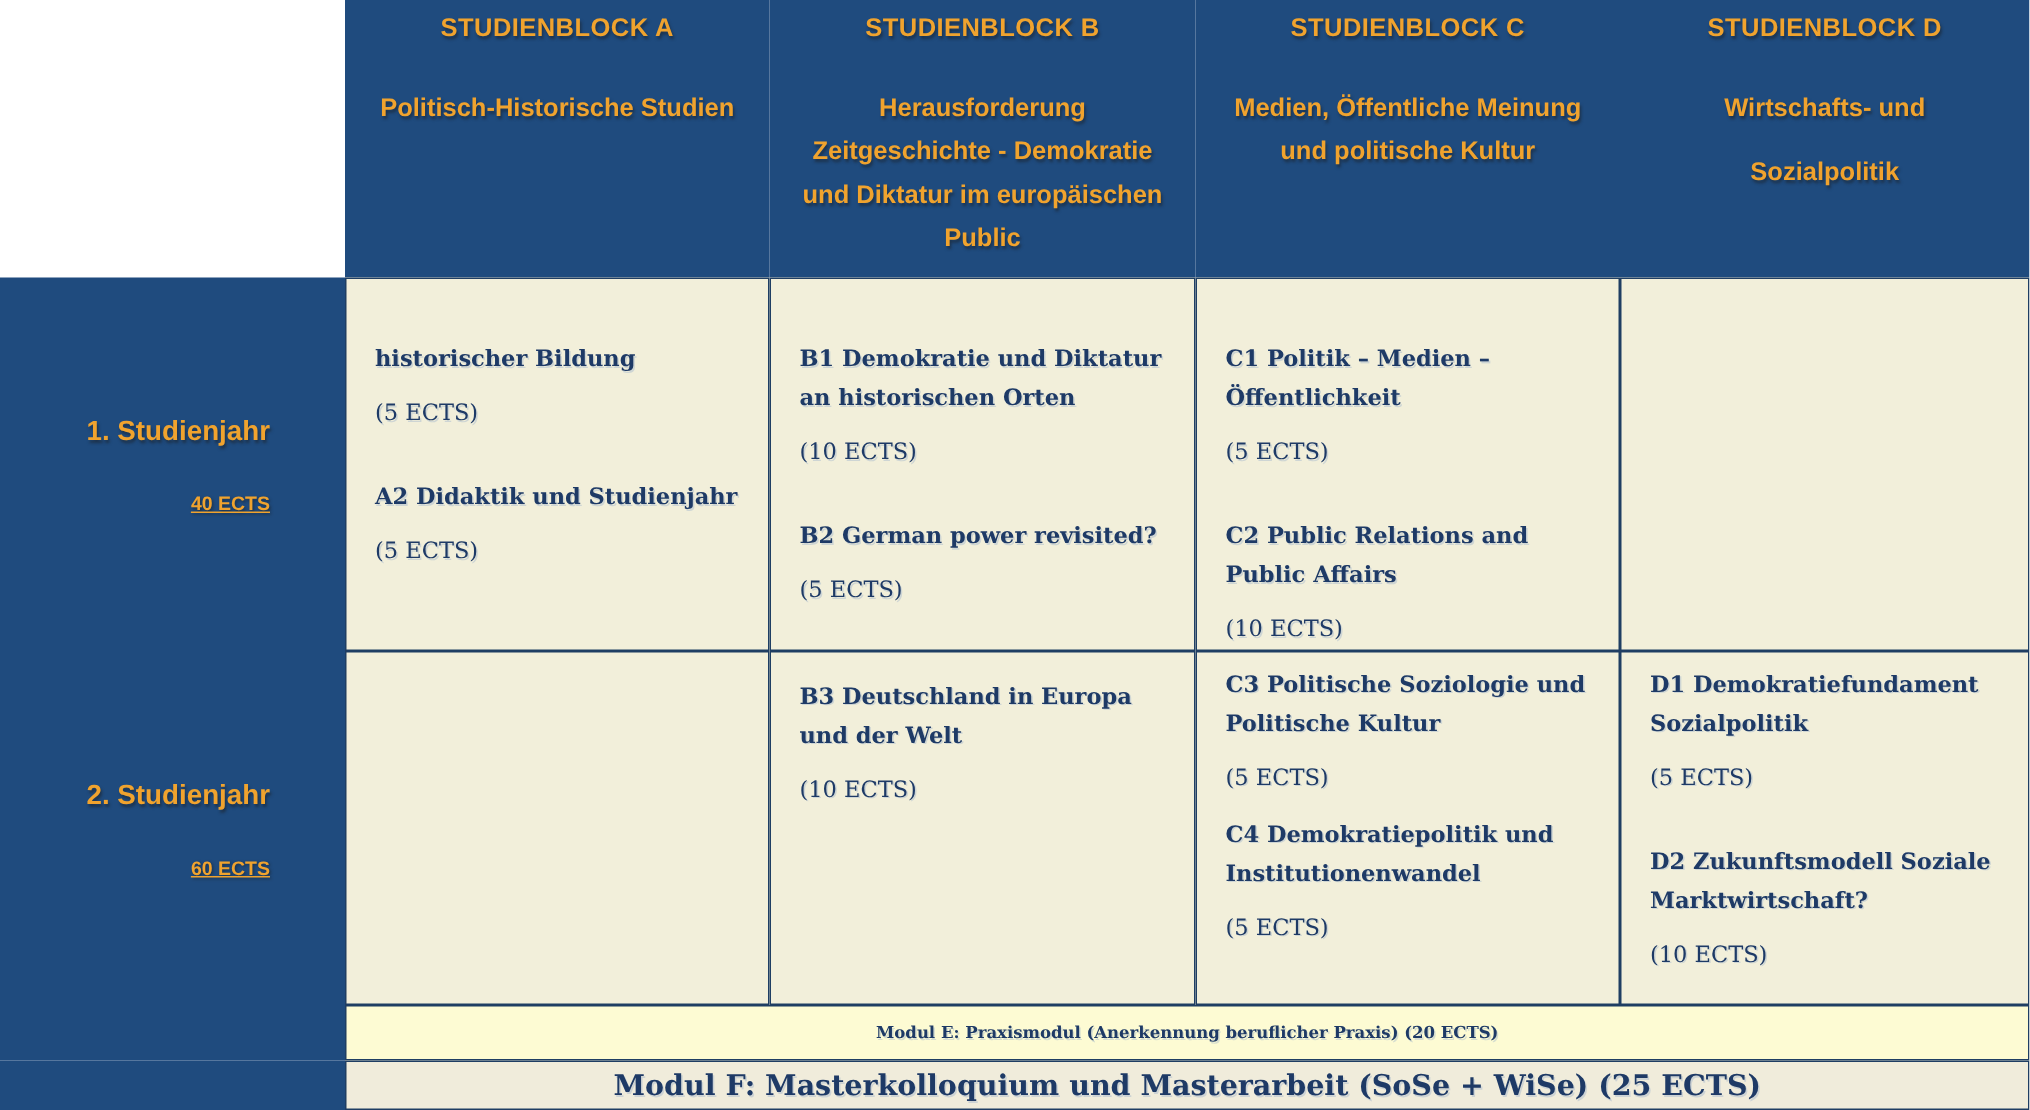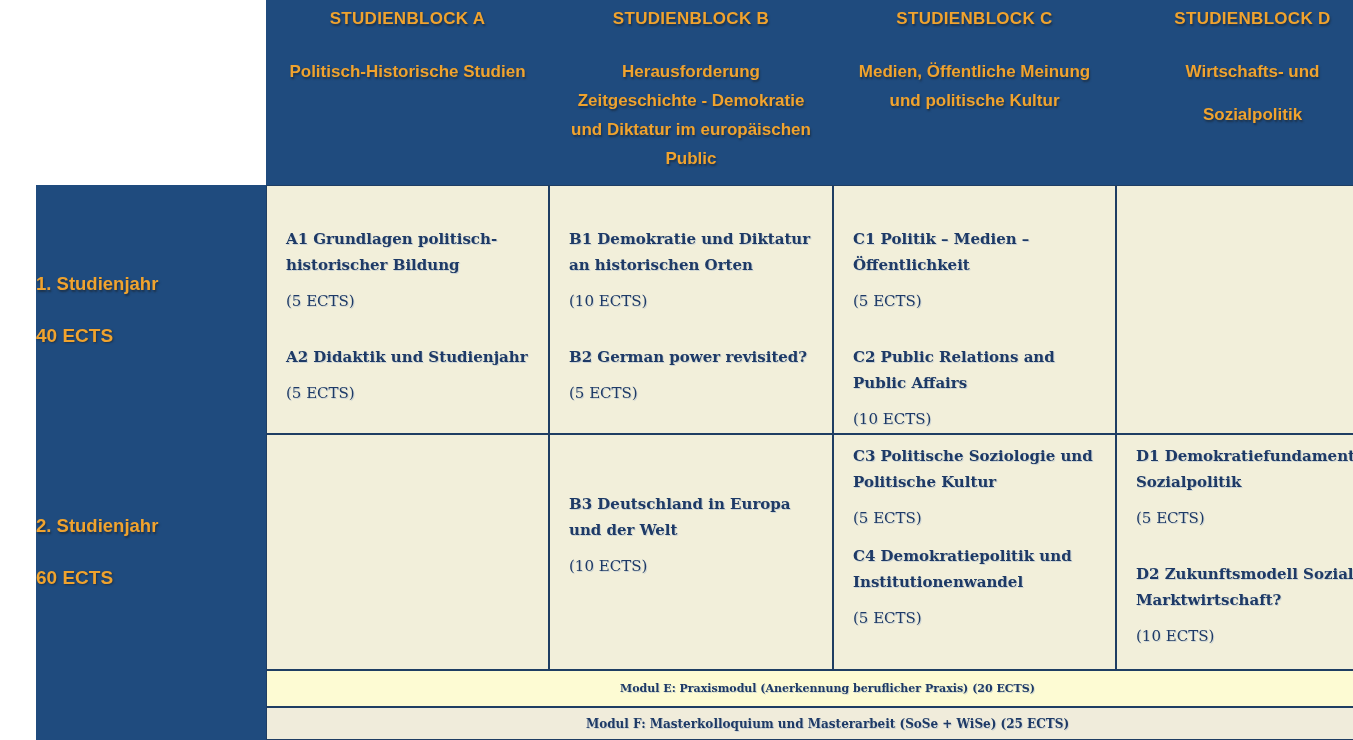--- a/index.html
+++ b/index.html
@@ -11,21 +11,21 @@
     --navy:#1E3A66;
     --border:#1F3E63;
     --white:#FFFFFF;
   }
   *{box-sizing:border-box;margin:0;padding:0;}
   body{margin:0;background:#fff;font-family:"Liberation Sans",sans-serif;}
   .grid{
     display:grid;
     grid-template-columns:230px 283px 284px 283px 273px;
     grid-template-rows:185px 249px 236px 37px 33px;
-    width:1252px;height:740px;margin-left:36px;
+    width:1252px;height:740px;
   }
   
   .corner{background:var(--white);}
   .head-cell{
     background:var(--blue);
     text-align:center;
     padding-top:8px;
     overflow:hidden;
   }
   .block-title{
@@ -38,44 +38,45 @@
   .sub-line{
     color:var(--orange);
     font-size:17px;font-weight:bold;
     line-height:29px;
     text-shadow:1px 2px 2px rgba(25,25,25,.5);
   }
   .head-d .sub-line + .sub-line{margin-top:14px;}
   
   .year-cell{
     background:var(--blue);
-    display:flex;flex-direction:column;justify-content:center;align-items:flex-start;
+    display:flex;flex-direction:column;justify-content:center;align-items:flex-end;
     padding-right:50px;
     gap:10px;
   }
   .year-label{
     color:var(--orange);font-size:18.5px;font-weight:bold;
     text-shadow:1px 2px 2px rgba(25,25,25,.5);
   }
   .year-ects{
     margin-top:20px;
-    color:var(--orange);font-size:19px;font-weight:bold;
+    color:var(--orange);font-size:13px;font-weight:bold;
     text-shadow:1px 1px 2px rgba(25,25,25,.5);
+    text-decoration:underline;
   }
   .filler{background:var(--blue);}
   
   .cell{
     background:var(--cream);
     border:1px solid var(--border);
     padding:40px 8px 0 19px;
     font-family:"DejaVu Serif","Liberation Serif",serif;
     overflow:hidden;
   }
   .cell.pt-sm{padding-top:8px;}
-  .cell.pt-md{padding-top:56px;}
+  .cell.pt-md{padding-top:16px;}
   .module + .module{margin-top:30px;}
   .module.tight{margin-top:12px;}
   .module-title div{
     color:var(--navy);font-size:15px;font-weight:bold;line-height:26px;
     text-shadow:1px 1px 0 rgba(140,165,200,.35);
   }
   .module-ects{
     margin-top:10px;
     color:var(--navy);font-size:15px;font-weight:normal;line-height:26px;
     text-shadow:1px 1px 0 rgba(140,165,200,.35);
@@ -83,21 +84,21 @@
   
   .span-row{
     grid-column:2/6;
     border:1px solid var(--border);
     display:flex;align-items:center;justify-content:center;
     font-family:"DejaVu Serif","Liberation Serif",serif;
     font-weight:bold;color:var(--navy);
     text-shadow:1px 1px 0 rgba(140,165,200,.35);
   }
   .row-e{background:var(--yellow);font-size:11px;}
-  .row-f{background:var(--beige);font-size:12px;}
+  .row-f{background:var(--beige);font-size:19px;}
 </style>
 </head>
 <body>
 
 <div class="grid">
 
   <div class="corner"></div>
 
   <div class="head-cell">
     <div class="block-title">STUDIENBLOCK A</div>
@@ -133,21 +134,20 @@
   </div>
 
   <div class="year-cell">
     <div class="year-label">1. Studienjahr</div>
     <div class="year-ects">40 ECTS</div>
   </div>
 
   <div class="cell">
     <div class="module">
       <div class="module-title">
-          <div>A1 Grundlagen politisch-</div>
           <div>historischer Bildung</div>
         </div>
       <p class="module-ects">(5 ECTS)</p>
     </div>
     <div class="module">
       <div class="module-title">
           <div>A2 Didaktik und Studienjahr</div>
         </div>
       <p class="module-ects">(5 ECTS)</p>
     </div>

